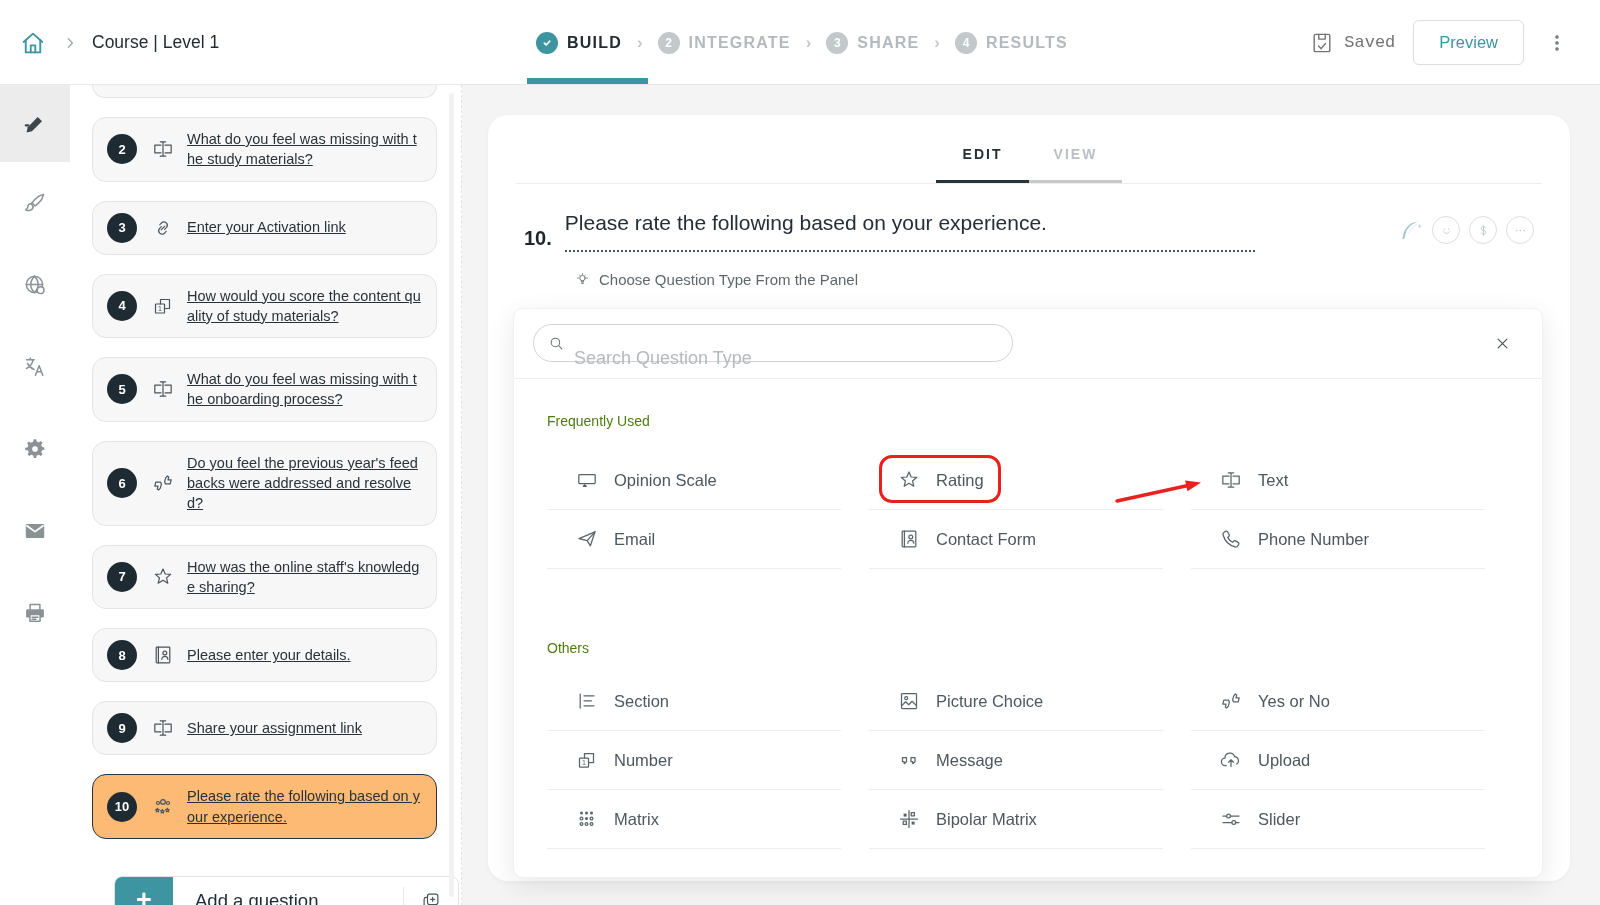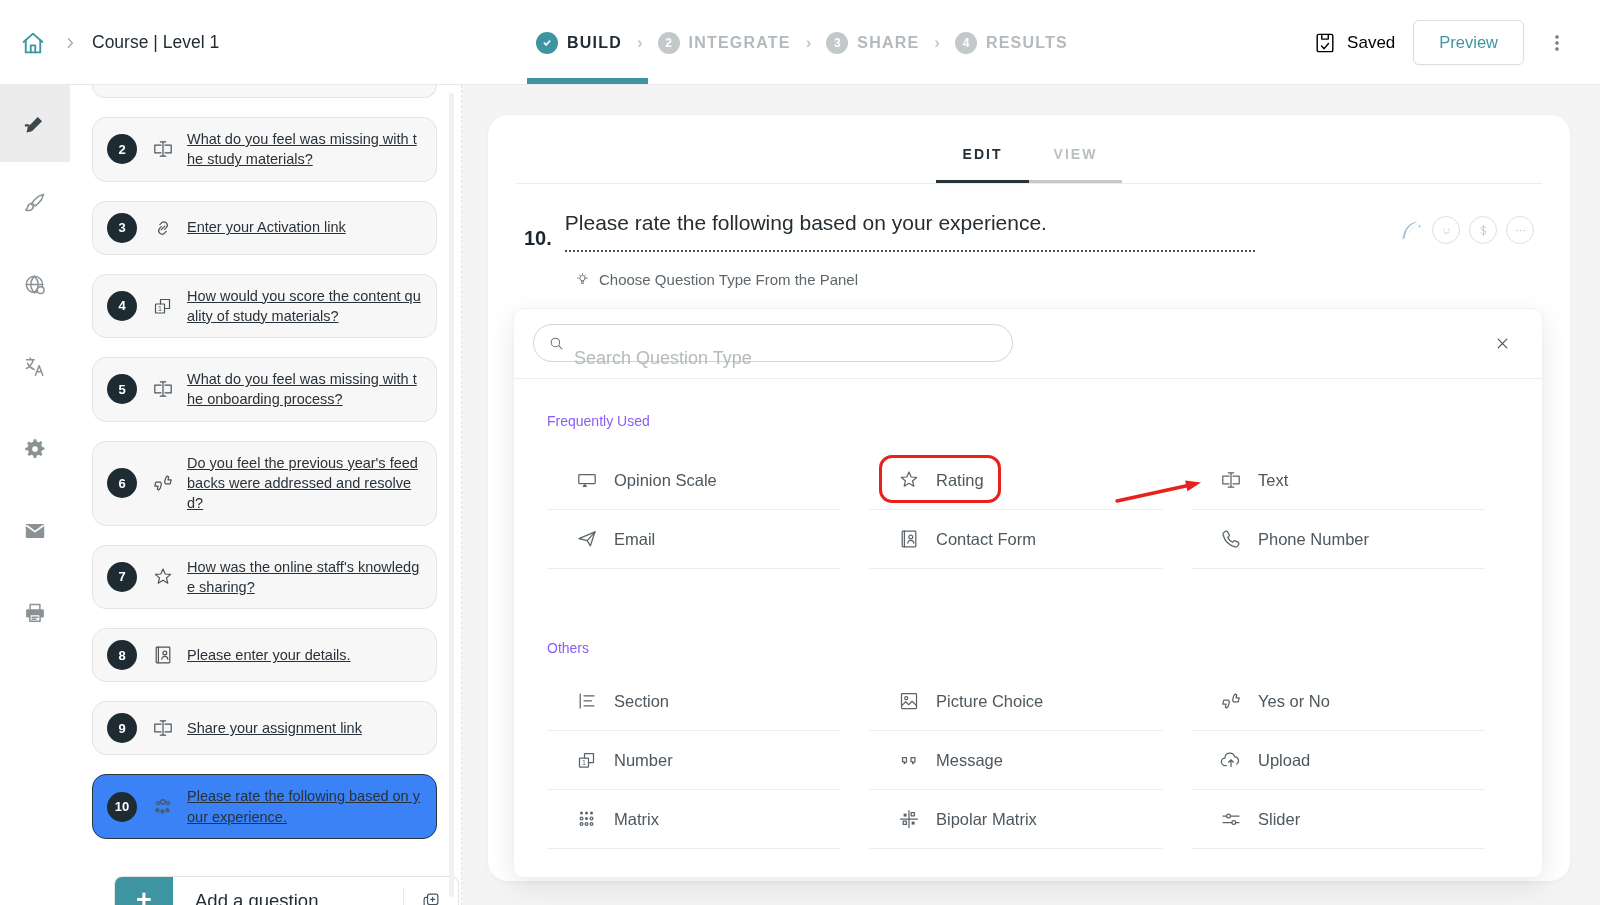--- a/index.html
+++ b/index.html
@@ -18,36 +18,36 @@
   .crumb-text{font-size:17.5px;color:#1f2a31;}
   .stepper{position:absolute;left:536px;top:0;height:85px;display:flex;align-items:center;gap:13px;}
   .step{display:flex;align-items:center;gap:9px;}
   .step-label{font-size:16px;font-weight:bold;letter-spacing:1.2px;color:#b3b9bc;}
   .step.done .step-label{color:#222d33;}
   .step-circle{width:22px;height:22px;border-radius:50%;background:#c3c8cb;color:#fff;font-size:12px;font-weight:bold;display:flex;align-items:center;justify-content:center;}
   .step.done .step-circle{background:#3e95a2;}
   .step-sep{color:#c6cacc;font-size:17px;font-weight:bold;margin:0 2px;}
   .build-underline{position:absolute;left:527px;bottom:0;width:121px;height:6px;background:#3e95a2;}
   .header-right{position:absolute;right:28px;top:0;height:85px;display:flex;align-items:center;gap:18px;}
-  .saved-group{display:flex;align-items:center;gap:9px;color:#000000;font-size:17px;}
+  .saved-group{display:flex;align-items:center;gap:9px;color:#737373;font-size:17px;font-family:Liberation Mono, monospace;}
   .preview-btn{background:#fff;border:1px solid #dcdfe0;border-radius:6px;color:#3e95a2;font-size:16.5px;padding:12px 25px;cursor:pointer;box-shadow:0 1px 2px rgba(0,0,0,.03);}
   .kebab{color:#5a6166;cursor:pointer;padding:4px;}
 
   
   .rail{position:absolute;left:0;top:85px;bottom:0;width:70px;background:#fff;z-index:20;}
   .rail-item{width:70px;height:82px;display:flex;align-items:center;justify-content:center;color:#8b9296;cursor:pointer;}
   .rail-item.active{background:#ececec;height:77px;color:#3c464b;}
 
   
   .list-panel{position:absolute;left:70px;top:85px;bottom:0;width:392px;background:#fff;border-right:1px dashed #e3e3e3;}
   .list-scroll-track{position:absolute;right:7px;top:8px;bottom:8px;width:5px;background:#f1f1f1;border-radius:3px;}
   .q-list{position:absolute;left:22px;top:0;width:345px;display:flex;flex-direction:column;gap:19px;}
   .q-card{background:#f7f7f7;border:1px solid #e4e4e4;border-radius:14px;display:flex;align-items:center;padding:11px 14px;min-height:50px;cursor:pointer;}
   .q-card.partial{height:13px;min-height:13px;border-top:none;border-radius:0 0 14px 14px;padding:0;}
-  .q-card.selected{background:#3b82f6;border:1.6px solid #2a363e;}
+  .q-card.selected{background:#fdba74;border:1.6px solid #2a363e;}
   .q-badge{width:30px;height:30px;border-radius:50%;background:#1f2b33;color:#fff;font-size:13px;font-weight:bold;display:flex;align-items:center;justify-content:center;flex-shrink:0;}
   .q-icon{width:34px;margin-left:9px;display:flex;justify-content:center;color:#4a545a;flex-shrink:0;}
   .q-text{margin-left:7px;font-size:14.5px;line-height:1.4;color:#29323a;word-break:break-all;width:245px;text-decoration:underline;}
   .add-row{margin:18px 0 0 22px;width:345px;height:50px;background:#fff;border:1px solid #e2e2e2;border-radius:8px;display:flex;align-items:center;overflow:hidden;cursor:pointer;}
   .add-plus{width:58px;height:50px;background:#3e95a2;color:#fff;display:flex;align-items:center;justify-content:center;font-size:27px;font-weight:bold;flex-shrink:0;}
   .add-label{margin-left:22px;font-size:18.5px;color:#1f2b33;}
   .add-div{margin-left:auto;width:1px;height:28px;background:#e8e8e8;}
   .add-copy{padding:0 16px;color:#4a545a;}
 
   
@@ -69,21 +69,21 @@
   
   .type-popup{position:absolute;left:25px;top:193px;width:1030px;height:570px;background:#fff;border:1px solid #f1f1f1;border-radius:10px;box-shadow:0 8px 28px rgba(0,0,0,.09);overflow:hidden;}
   .search-row{position:relative;height:69px;}
   .search-pill{position:absolute;left:19px;top:15px;width:480px;height:38px;border:1px solid #cfd4d6;border-radius:20px;background:#fff;}
   .search-pill svg{position:absolute;left:14px;top:10px;color:#6a7478;}
   .search-input{position:absolute;left:40px;top:16px;width:425px;height:34px;border:none;outline:none;font-size:18px;color:#3b454b;font-family:inherit;background:transparent;}
   .search-input::placeholder{color:#b4babd;}
   .popup-close{position:absolute;right:30px;top:25px;color:#4a545a;cursor:pointer;}
   .popup-divider{height:1px;background:#ededed;}
   .popup-body{position:relative;height:499px;padding:0 24px 0 33px;overflow:hidden;}
-  .section-title{font-size:14px;color:#8b5cf6;}
+  .section-title{font-size:14px;color:#4d7c0f;}
   .section-title.first{margin-top:34px;}
   .section-title.second{margin-top:12px;}
   .type-grid{display:grid;grid-template-columns:repeat(3,294px);column-gap:28px;margin-top:22px;}
   .type-grid.second{margin-top:16px;}
   .type-cell{height:59px;display:flex;align-items:center;position:relative;cursor:pointer;}
   .type-cell.divider{border-bottom:1px solid #ededed;}
   .type-cell .t-icon{margin-left:27px;width:26px;display:flex;justify-content:center;color:#59646a;flex-shrink:0;}
   .type-cell .t-label{margin-left:14px;font-size:16.5px;color:#4d575d;}
   .red-box{position:absolute;left:10px;top:4px;width:122px;height:48px;border:3.5px solid #e8211d;border-radius:13px;pointer-events:none;}
   .red-arrow{position:absolute;left:588px;top:164px;pointer-events:none;}

